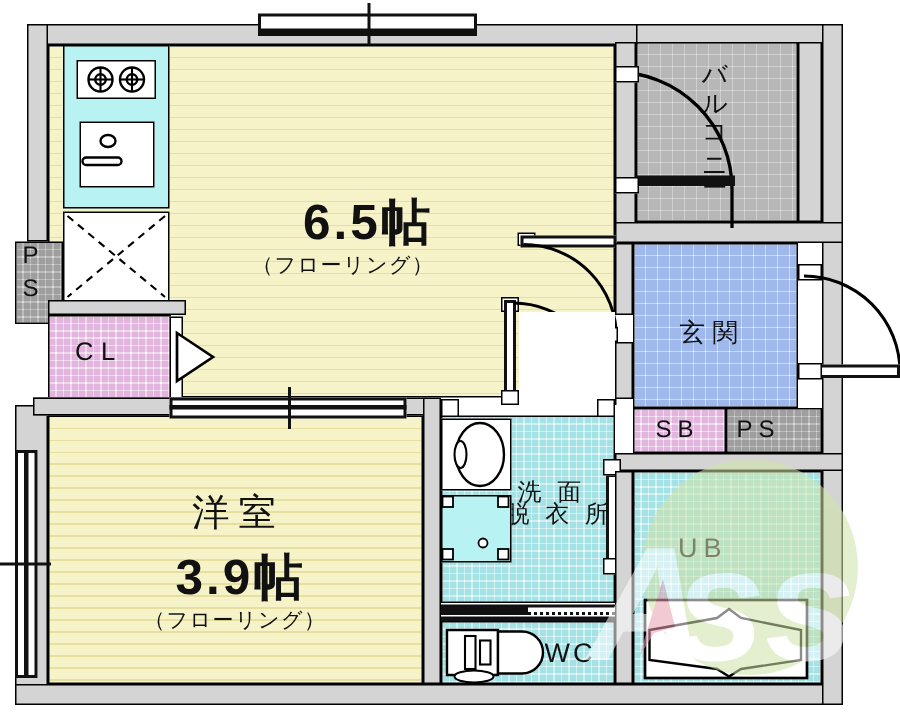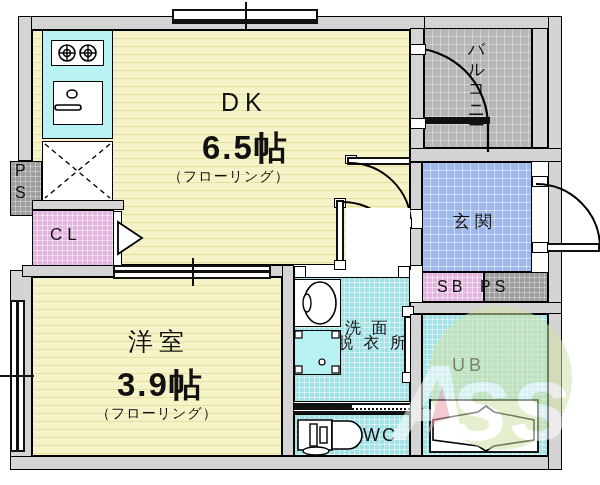--- a/index.html
+++ b/index.html
@@ -152,21 +152,20 @@
 
   <div class="abs wall-plain" style="left:32px;top:200px;width:92px;height:10px;border:1px solid #000;"></div>
   <div class="abs tile-pink" style="left:32px;top:210px;width:82px;height:57px;"></div>
   <div class="lbl lbl-md" style="left:50px;top:225px;">CL</div>
   <div class="abs jamb" style="left:113px;top:211px;width:9px;height:55px;"></div>
   <svg class="abs" style="left:118px;top:222px;width:26px;height:32px;">
     <polygon points="0,0 24,16 0,32" fill="#fff" stroke="#000" stroke-width="1.8"></polygon>
   </svg>
   <div class="abs wall-plain" style="left:22px;top:265px;width:100px;height:12px;border:1px solid #000;"></div>
 
-  <div class="lbl lbl-room-name" style="left:221px;top:88px;">DK</div>
   <div class="lbl lbl-room-size" style="left:202px;top:126px;">6.5帖</div>
   <div class="lbl lbl-room-sub" style="left:168px;top:168px;">（フローリング）</div>
 
   <div class="abs jamb" style="left:345px;top:155px;width:12px;height:9px;"></div>
   <div class="abs sash" style="left:347px;top:157px;width:64px;height:8px;"></div>
   <svg class="abs" style="left:347px;top:161px;width:66px;height:66px;">
     <path d="M2,2 A62,62 0 0 1 64,64" fill="none" stroke="#000" stroke-width="2"></path>
   </svg>
   <div class="abs jamb" style="left:400px;top:218px;width:12px;height:10px;"></div>
 
@@ -187,21 +186,21 @@
   <div class="abs jamb" style="left:532px;top:176px;width:16px;height:11px;"></div>
   <svg class="abs" style="left:534px;top:182px;width:68px;height:68px;">
     <path d="M2,2 A64,64 0 0 1 66,66" fill="none" stroke="#000" stroke-width="2"></path>
   </svg>
   <div class="abs sash" style="left:534px;top:243px;width:66px;height:9px;"></div>
   <div class="abs jamb" style="left:532px;top:242px;width:16px;height:11px;"></div>
 
   <div class="abs tile-pink" style="left:422px;top:272px;width:62px;height:30px;"></div>
   <div class="lbl lbl-sm" style="left:437px;top:278px;">SB</div>
   <div class="abs tile-gray-sm" style="left:484px;top:272px;width:64px;height:30px;"></div>
-  <div class="lbl lbl-sm" style="left:480px;top:278px;">PS</div>
+  <div class="lbl lbl-sm" style="left:491px;top:278px;">PS</div>
   <div class="abs wall-plain" style="left:410px;top:302px;width:152px;height:12px;border:1px solid #000;"></div>
 
   <div class="abs" style="left:346px;top:208px;width:64px;height:58px;background:#ffffff;"></div>
 
   <div class="abs wall-plain" style="left:22px;top:265px;width:262px;height:12px;border:1px solid #000;"></div>
   <div class="abs floorboard" style="left:32px;top:277px;width:250px;height:179px;"></div>
 
   <div class="abs sash" style="left:113px;top:265px;width:158px;height:14px;"></div>
   <div class="abs sash-line" style="left:113px;top:270px;width:158px;height:3px;"></div>
   <div class="abs sash-line" style="left:192px;top:258px;width:2px;height:28px;"></div>

